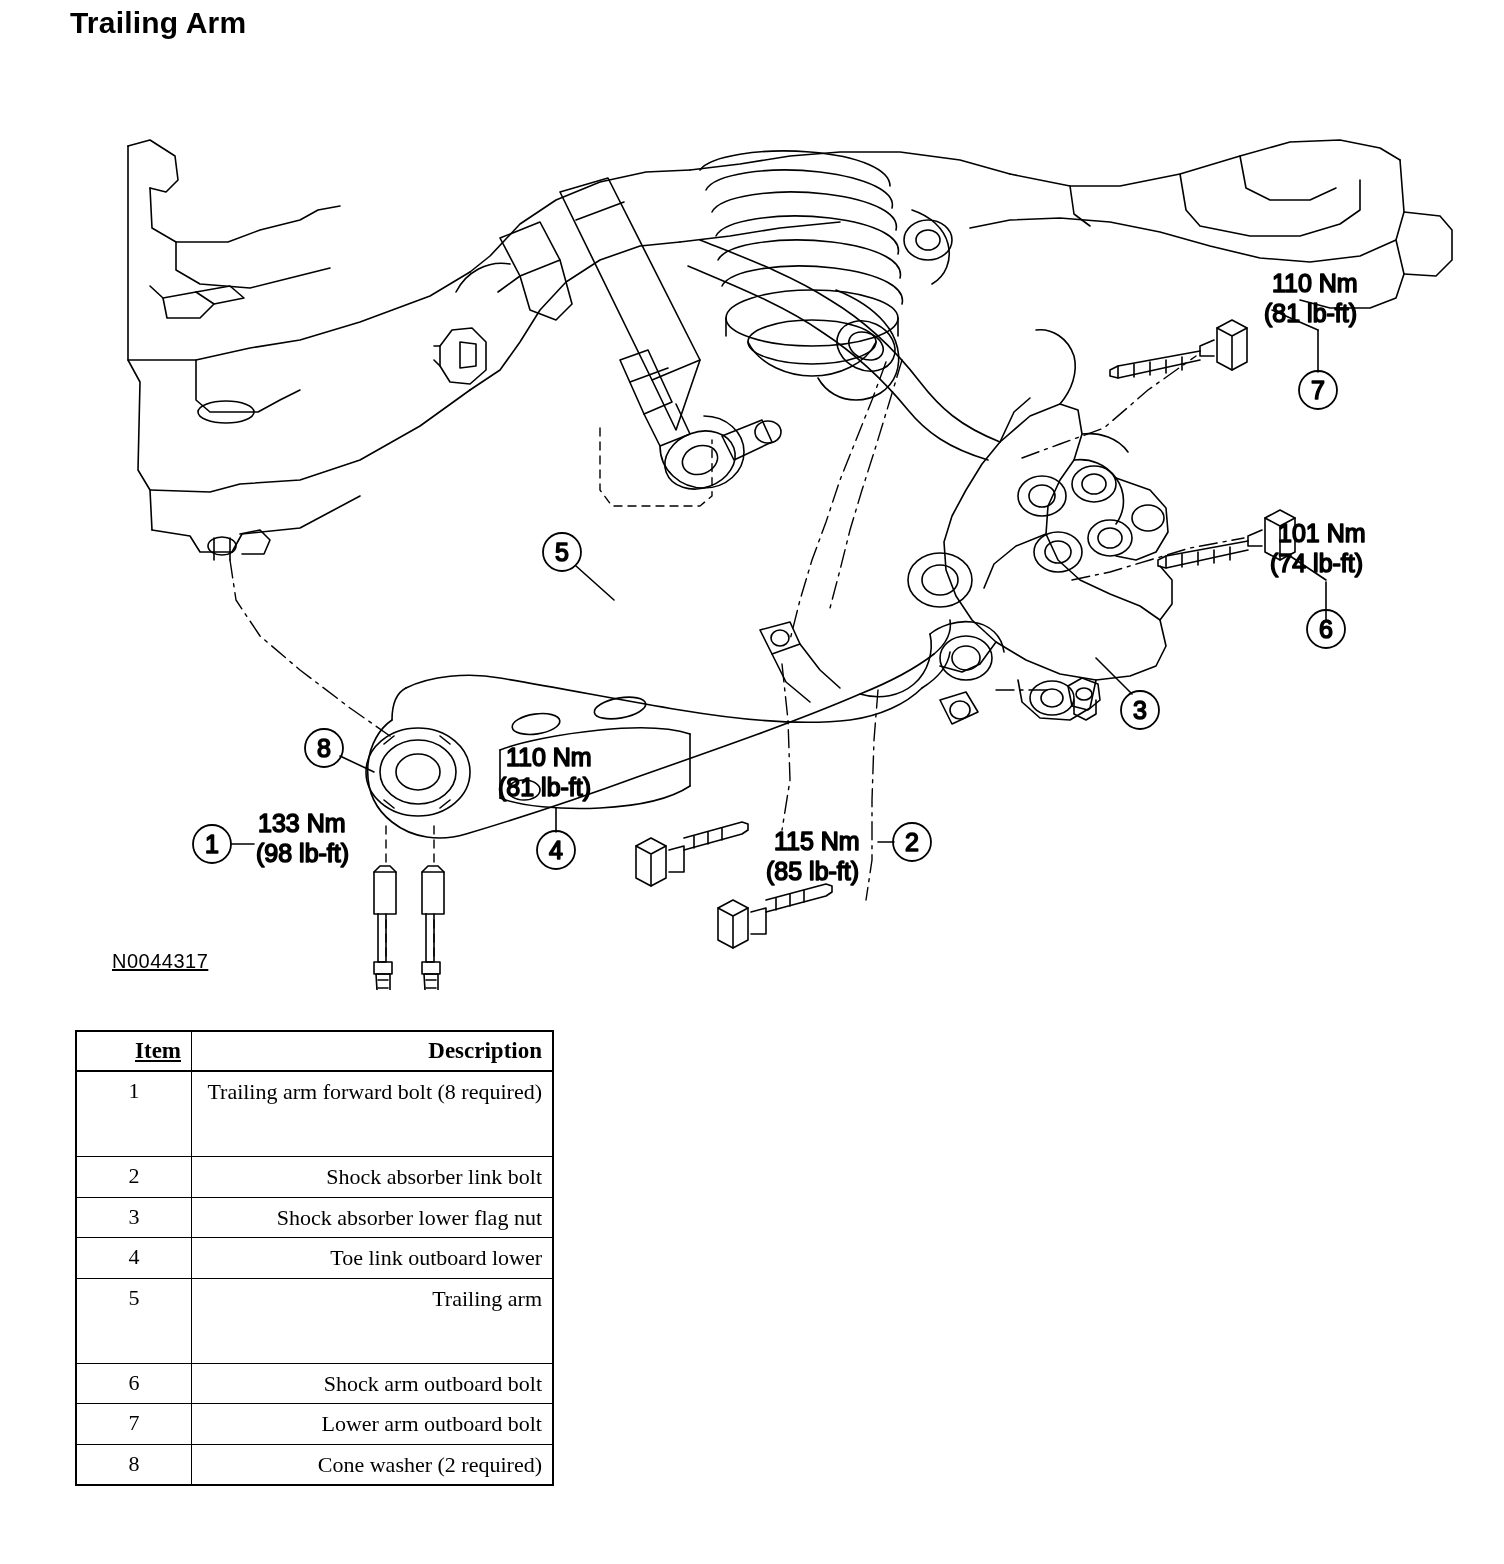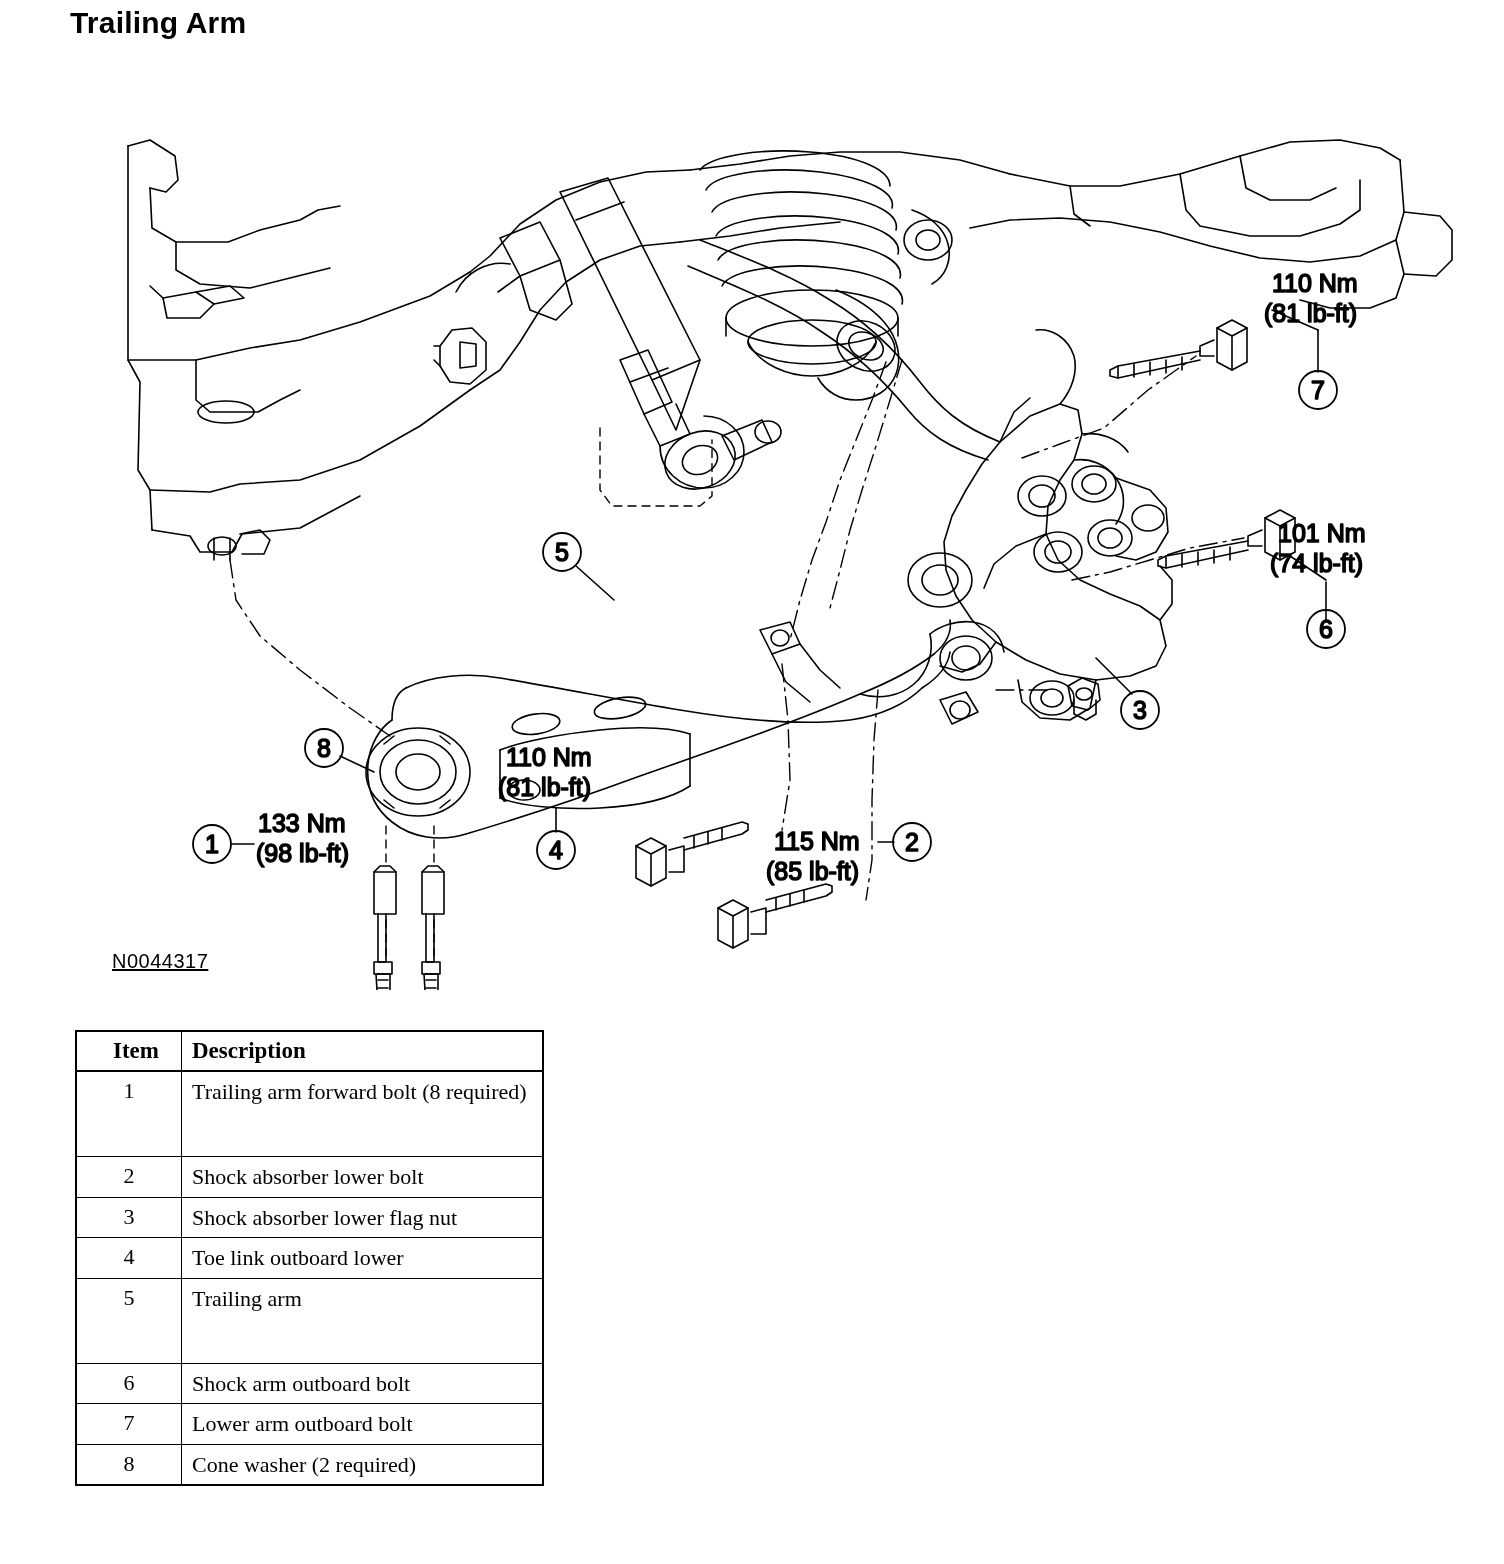--- a/index.html
+++ b/index.html
@@ -71,26 +71,27 @@
     font-family: "Liberation Serif", serif;
     font-weight: bold;
     font-size: 23px;
     border-bottom: 2px solid #000;
   }
   #parts-table th.col-item, #parts-table td.col-item {
     width: 70px;
     text-align: center;
   }
   #parts-table th.col-item {
-    text-align: center;
-    padding-left: 24px;
+    text-align: right;
+    padding-left: 34px;
+    text-decoration: underline;
   }
   #parts-table th.col-desc, #parts-table td.col-desc {
     width: 340px;
-    text-align: left;
+    text-align: right;
   }
   #parts-table td.col-desc {
     line-height: 1.25;
   }
   .row-tall td { height: 72px; }
 </style>
 </head>
 <body>
 
 <div id="page-title">Trailing Arm</div>
@@ -383,21 +384,21 @@
       <th class="col-desc">Description</th>
     </tr>
   </thead>
   <tbody>
     <tr class="row-tall">
       <td class="col-item">1</td>
       <td class="col-desc">Trailing arm forward bolt (8 required)</td>
     </tr>
     <tr>
       <td class="col-item">2</td>
-      <td class="col-desc">Shock absorber lower bolt</td>
+      <td class="col-desc">Shock absorber link bolt</td>
     </tr>
     <tr>
       <td class="col-item">3</td>
       <td class="col-desc">Shock absorber lower flag nut</td>
     </tr>
     <tr>
       <td class="col-item">4</td>
       <td class="col-desc">Toe link outboard lower</td>
     </tr>
     <tr class="row-tall">

